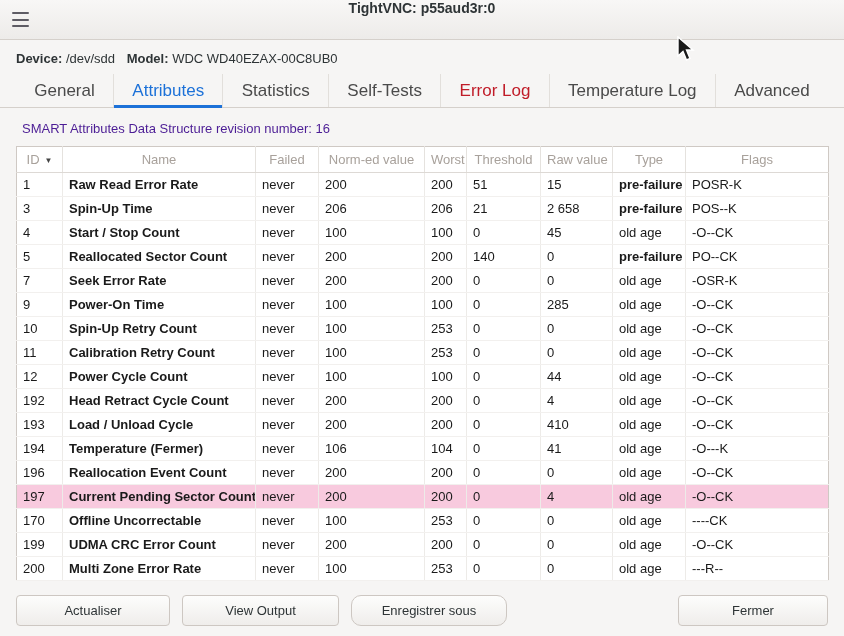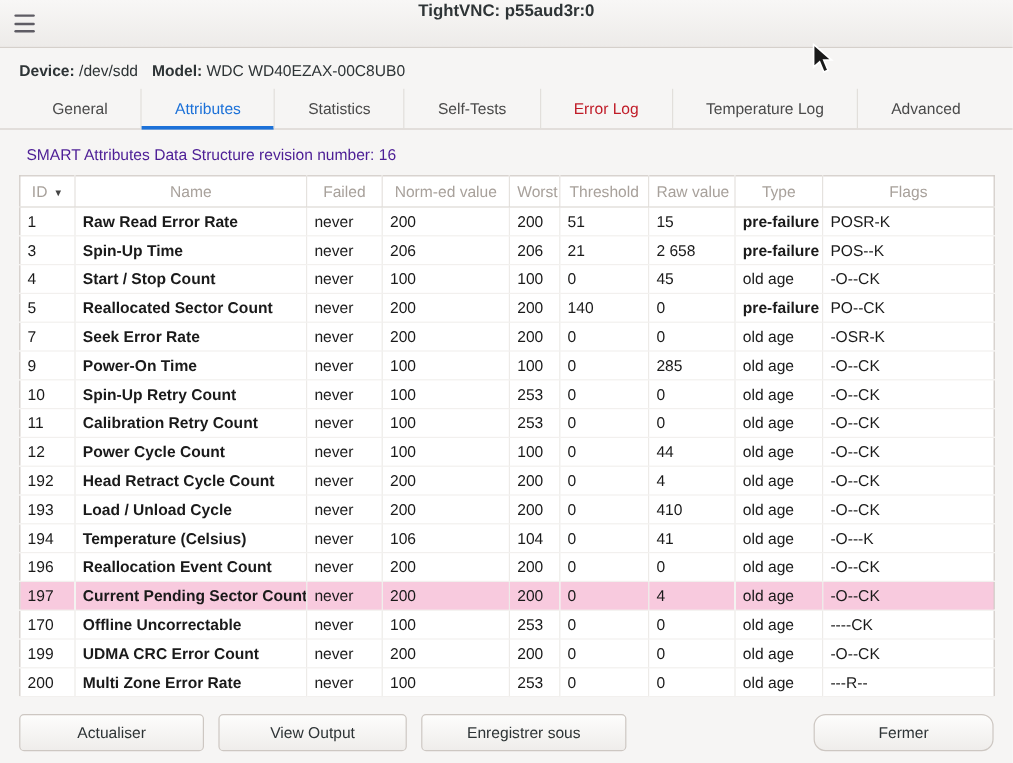--- a/index.html
+++ b/index.html
@@ -38,21 +38,21 @@
   .tabbar {
     display:flex;
     height:34px;
     border-bottom:1px solid #d5d0cb;
     padding:0 16px;
   }
   .tab {
     flex:1 1 auto;
     text-align:center;
     line-height:33px;
-    font-size:13px;
+    font-size:17px;
     color:#4a4a4a;
     position:relative;
     cursor:pointer;
     white-space:nowrap;
   }
   .tab + .tab { border-left:1px solid #e2dfdb; }
   .tab.active { color:var(--accent,#1c71d8); }
   .tab.active::after {
     content:""; position:absolute; left:0; right:0; bottom:-1px; height:3px;
     background:var(--accent,#1c71d8);
@@ -109,22 +109,22 @@
     background:linear-gradient(#fdfdfc,#efedeb);
     border:1px solid #cdc7c2;
     border-radius:4px;
     font-size:13px;
     font-family:inherit;
     color:#2e3436;
     cursor:pointer;
   }
   .btn-refresh { width:154px; }
   .btn-view   { width:157px; }
-  .btn-save   { width:171px; }
-  .btn-close  { width:150px; margin-left:auto;border-radius:10px; }
+  .btn-save   { width:156px;border-radius:10px; }
+  .btn-close  { width:150px; margin-left:auto; }
 
   
   .cursor { position:absolute; left:676px; top:36px; pointer-events:none; z-index:50; }
 </style>
 </head>
 <body>
 
 <div class="titlebar">
   <div class="hamburger">
     <span></span>
@@ -296,21 +296,21 @@
           <td>never</td>
           <td>200</td>
           <td>200</td>
           <td>0</td>
           <td>410</td>
           <td>old age</td>
           <td>-O--CK</td>
         </tr>
         <tr>
           <td>194</td>
-          <td class="bold">Temperature (Celsius)</td>
+          <td class="bold">Temperature (Fermer)</td>
           <td>never</td>
           <td>106</td>
           <td>104</td>
           <td>0</td>
           <td>41</td>
           <td>old age</td>
           <td>-O---K</td>
         </tr>
         <tr>
           <td>196</td>

